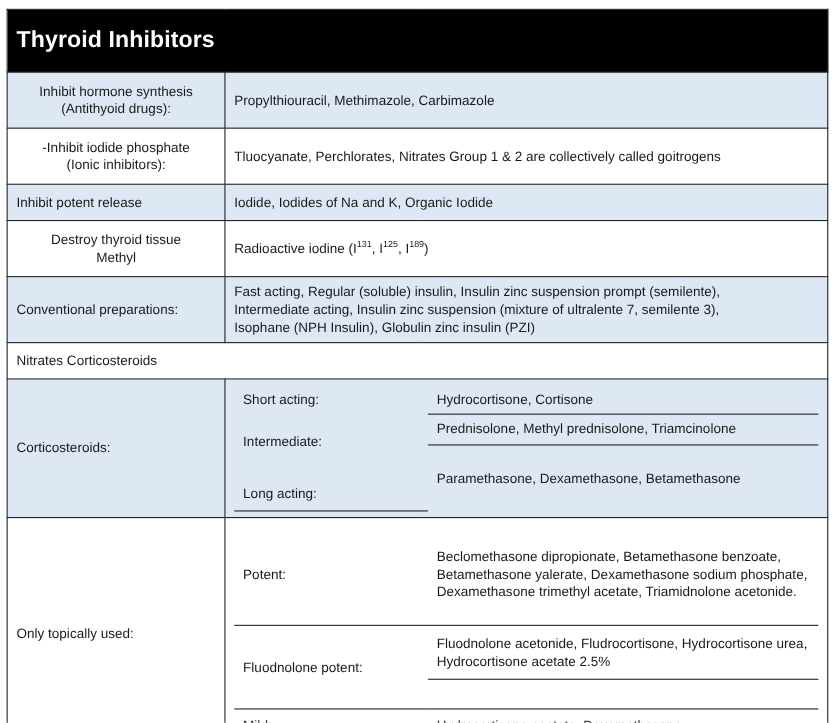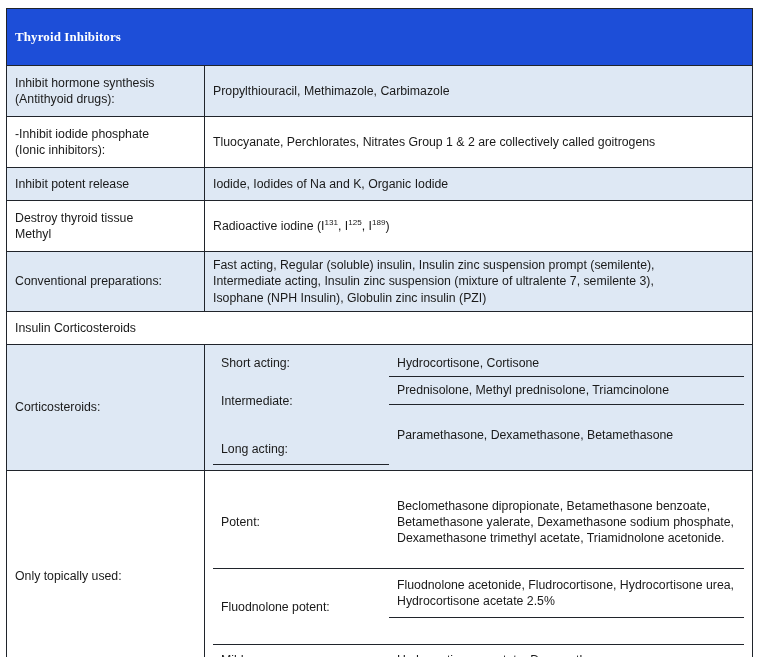--- a/index.html
+++ b/index.html
@@ -37,37 +37,36 @@
     word-wrap: break-word;
   }
 
   
   col.c1 { width: 198px; }
   col.c2 { width: 176px; }
   col.c3 { width: 372px; }
 
   
   td.banner {
-    background: #1d4ed8;
+    background: #000000;
     border: 1px solid #5B9BD5;
     color: #ffffff;
     font-weight: bold;
-    font-size: 13px;
+    font-size: 21px;
     height: 46px;
     padding-left: 11px;
     vertical-align: middle;
     letter-spacing: 0.1px;
-    font-family: Liberation Serif, serif;
   }
 
   
   .shaded { background: #DEE8F4; }
   .plain  { background: #ffffff; }
 
-  .tall    { height: 40px; }
+  .tall    { height: 40px; text-align: center; }
   .short   { height: 22px; }
 
   td.nowrapcell { white-space: nowrap; }
 
   
   table.sub {
     width: 100%;
     border-collapse: collapse;
     table-layout: fixed;
     font-size: 12.3px;
@@ -142,21 +141,21 @@
       <tr>
         <td class="shaded">Conventional preparations:</td>
         <td class="shaded" colspan="2">
           <span>Fast acting, Regular (soluble) insulin, Insulin zinc suspension prompt (semilente),</span><br>
           <span>Intermediate acting, Insulin zinc suspension (mixture of ultralente 7, semilente 3),</span><br>
           <span>Isophane (NPH Insulin), Globulin zinc insulin (PZI)</span>
         </td>
       </tr>
 
       <tr>
-        <td class="plain short" colspan="3">Insulin Corticosteroids</td>
+        <td class="plain short" colspan="3">Nitrates Corticosteroids</td>
       </tr>
 
       <tr>
         <td class="shaded">Corticosteroids:</td>
         <td class="shaded nopad" colspan="2">
           <table class="sub">
             <colgroup>
                 <col style="width:176px">
                 <col>
               </colgroup>

